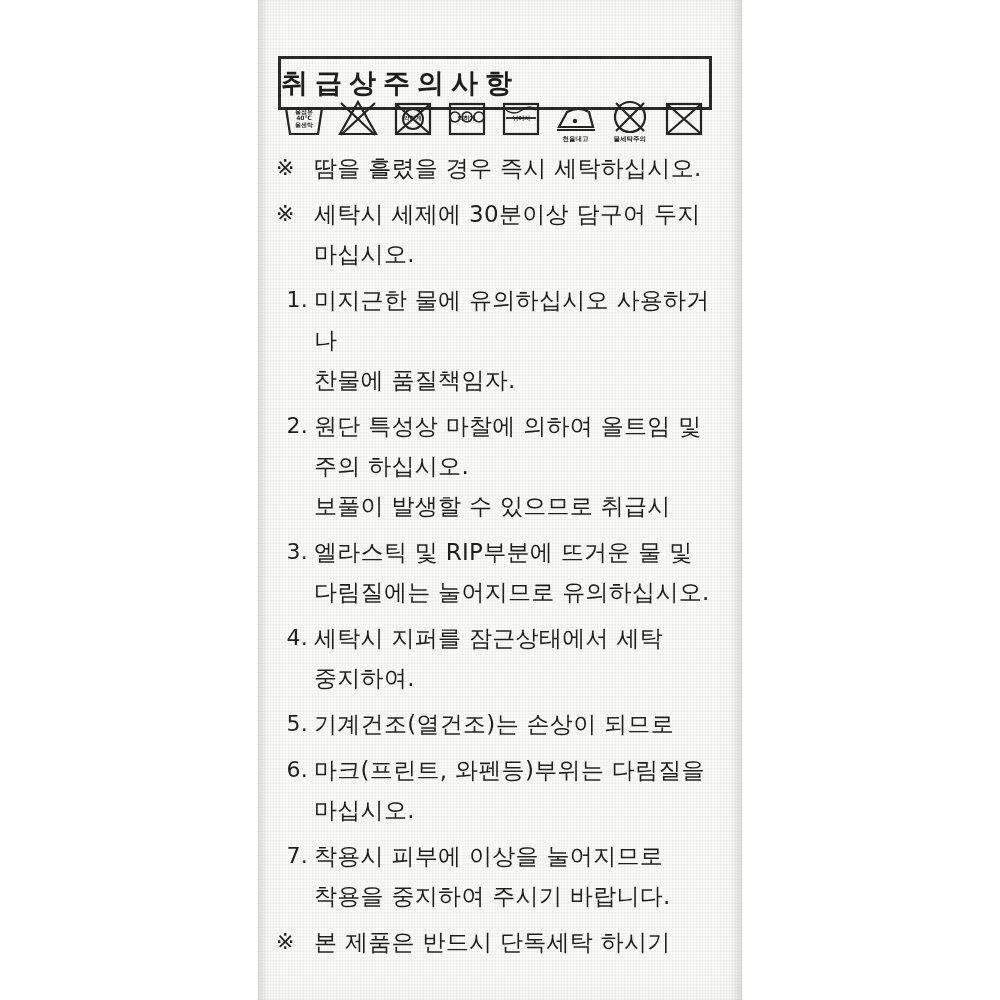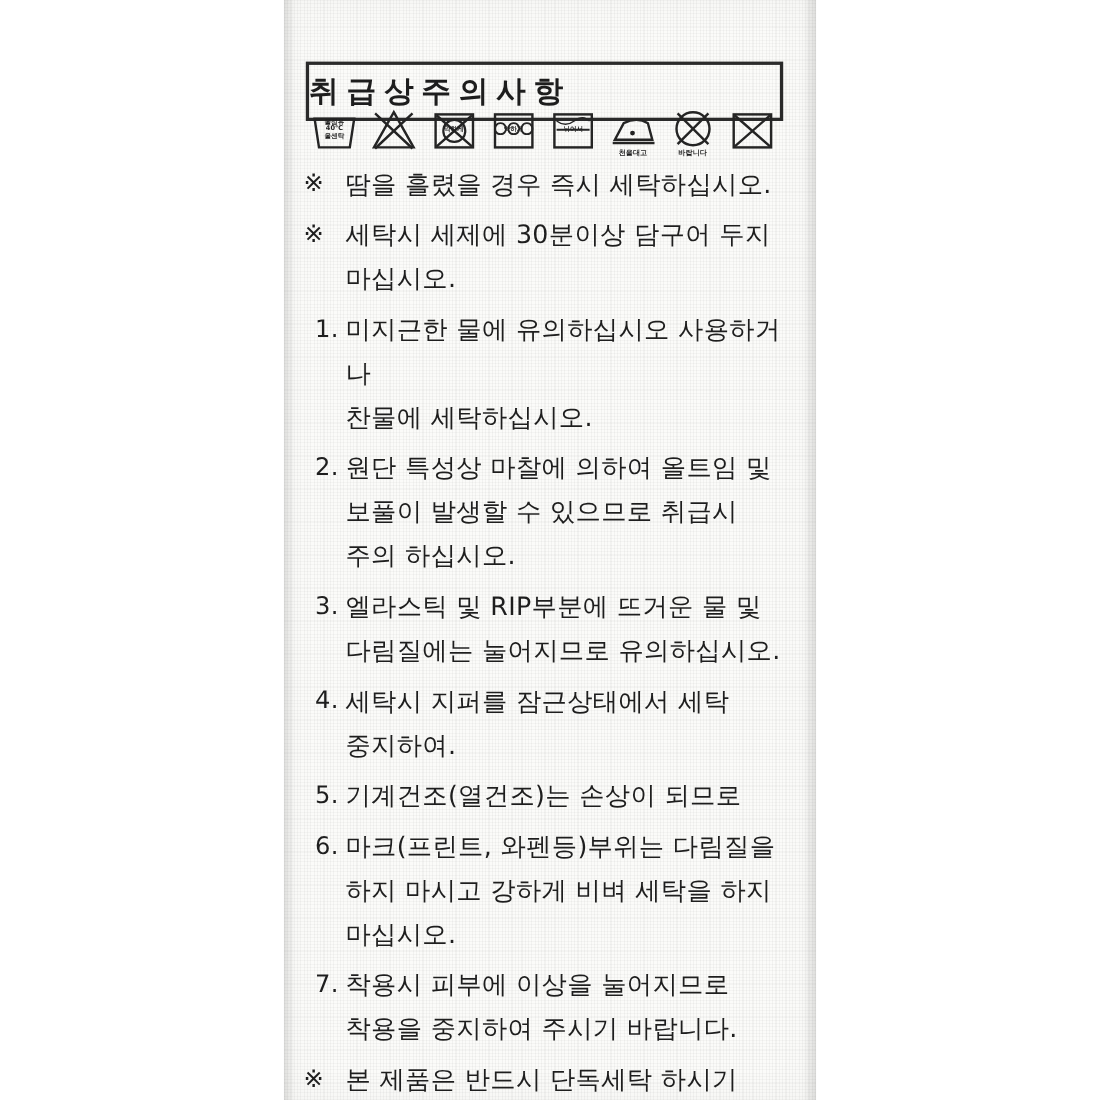--- a/index.html
+++ b/index.html
@@ -249,21 +249,21 @@
         <circle cx="24" cy="27" r="2.2" fill="#242424"></circle>
       </svg>
       <div class="undercap">천을대고</div>
     </div>
 
     <div class="sym">
       <svg width="48" height="48" viewBox="0 0 48 48">
         <circle cx="24" cy="23" r="15" fill="none" stroke="#242424" stroke-width="2.2"></circle>
         <path d="M10 9 L38 37 M38 9 L10 37" fill="none" stroke="#242424" stroke-width="2.2"></path>
       </svg>
-      <div class="undercap">바랍니다</div>
+      <div class="undercap">물세탁주의</div>
     </div>
 
     <div class="sym">
       <svg width="48" height="48" viewBox="0 0 48 48">
         <rect x="7" y="10" width="34" height="30" fill="none" stroke="#242424" stroke-width="2.2"></rect>
         <path d="M8 11 L40 39 M40 11 L8 39" fill="none" stroke="#242424" stroke-width="2.2"></path>
       </svg>
     </div>
 
   </div>
@@ -285,35 +285,35 @@
         <span class="txt">마십시오.</span>
       </div>
     <div class="blockgap"></div>
 
     <div class="line">
         <span class="marker num">1.</span>
         <span class="txt">미지근한 물에 유의하십시오 사용하거나</span>
       </div>
     <div class="line cont">
         <span class="marker num"></span>
-        <span class="txt">찬물에 세탁하십시오.</span>
+        <span class="txt">찬물에 품질책임자.</span>
       </div>
     <div class="blockgap"></div>
 
     <div class="line">
         <span class="marker num">2.</span>
         <span class="txt">원단 특성상 마찰에 의하여 올트임 및</span>
       </div>
     <div class="line cont">
         <span class="marker num"></span>
+        <span class="txt">주의 하십시오.</span>
+      </div>
+    <div class="line cont">
+        <span class="marker num"></span>
         <span class="txt">보풀이 발생할 수 있으므로 취급시</span>
-      </div>
-    <div class="line cont">
-        <span class="marker num"></span>
-        <span class="txt">주의 하십시오.</span>
       </div>
     <div class="blockgap"></div>
 
     <div class="line">
         <span class="marker num">3.</span>
         <span class="txt">엘라스틱 및 RIP부분에 뜨거운 물 및</span>
       </div>
     <div class="line cont">
         <span class="marker num"></span>
         <span class="txt">다림질에는 눌어지므로 유의하십시오.</span>
@@ -335,24 +335,20 @@
         <span class="txt">기계건조(열건조)는 손상이 되므로</span>
       </div>
     <div class="blockgap"></div>
 
     <div class="line">
         <span class="marker num">6.</span>
         <span class="txt">마크(프린트, 와펜등)부위는 다림질을</span>
       </div>
     <div class="line cont">
         <span class="marker num"></span>
-        <span class="txt">하지 마시고 강하게 비벼 세탁을 하지</span>
-      </div>
-    <div class="line cont">
-        <span class="marker num"></span>
         <span class="txt">마십시오.</span>
       </div>
     <div class="blockgap"></div>
 
     <div class="line">
         <span class="marker num">7.</span>
         <span class="txt">착용시 피부에 이상을 눌어지므로</span>
       </div>
     <div class="line cont">
         <span class="marker num"></span>

